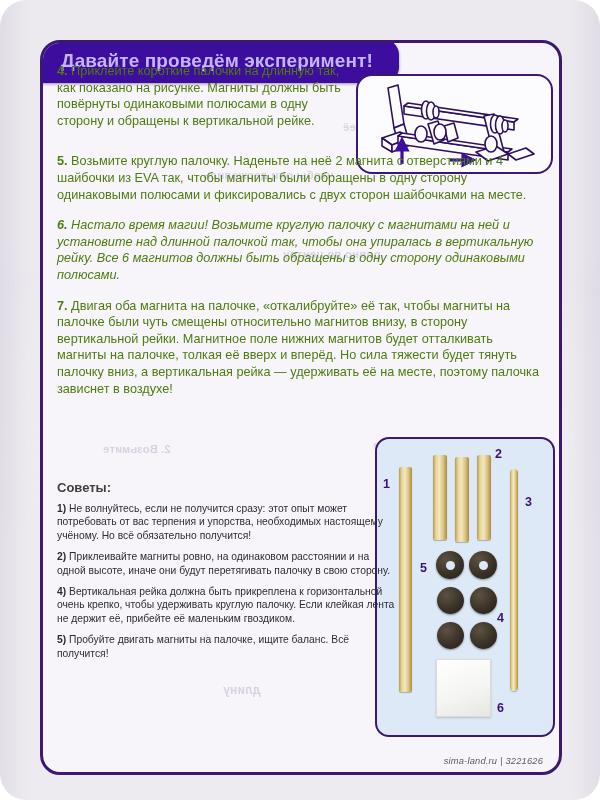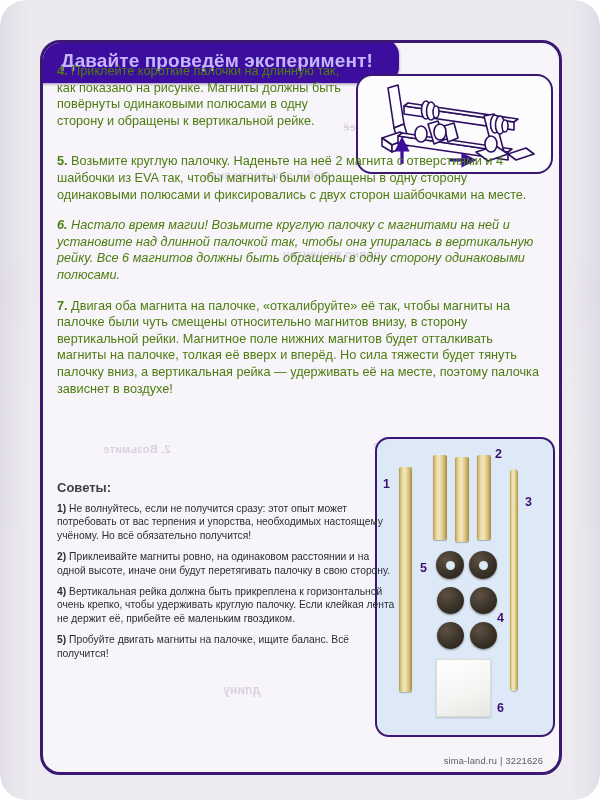--- a/index.html
+++ b/index.html
@@ -195,20 +195,21 @@
   }
   #legend .num { font-weight: bold; }
 
   
   #footer {
     position: absolute;
     right: 16px; bottom: 6px;
     font-size: 9.3px;
     color: #5a5a66;
     letter-spacing: .2px;
+    font-style: italic;
   }
 </style>
 </head>
 <body>
 
 <div id="page">
   <div id="paper-shade"></div>
 
   <div id="card">
 

